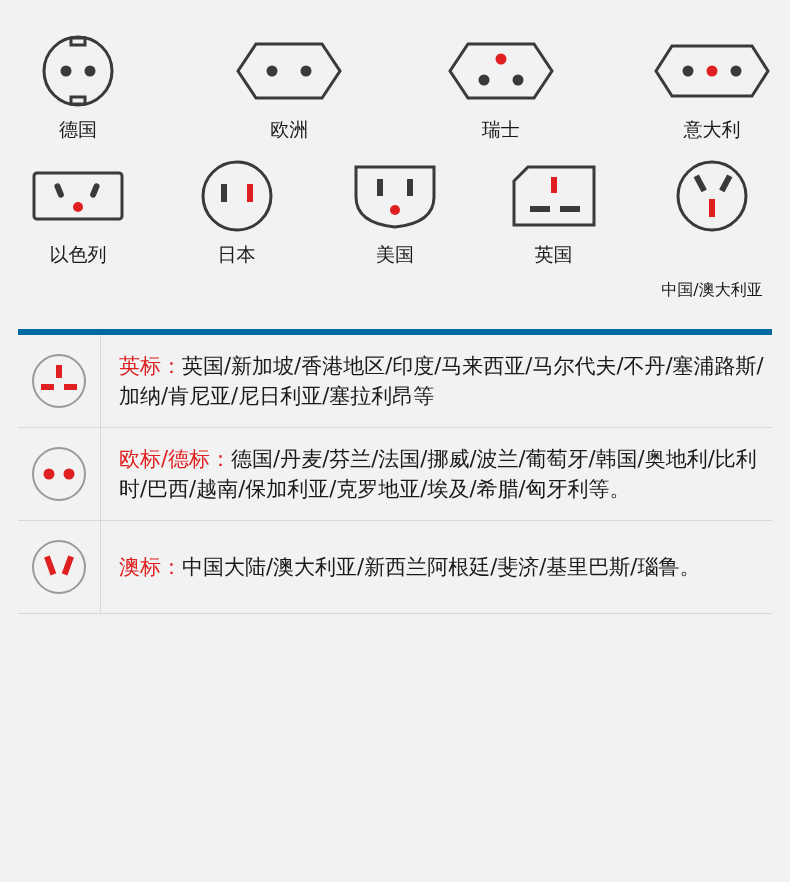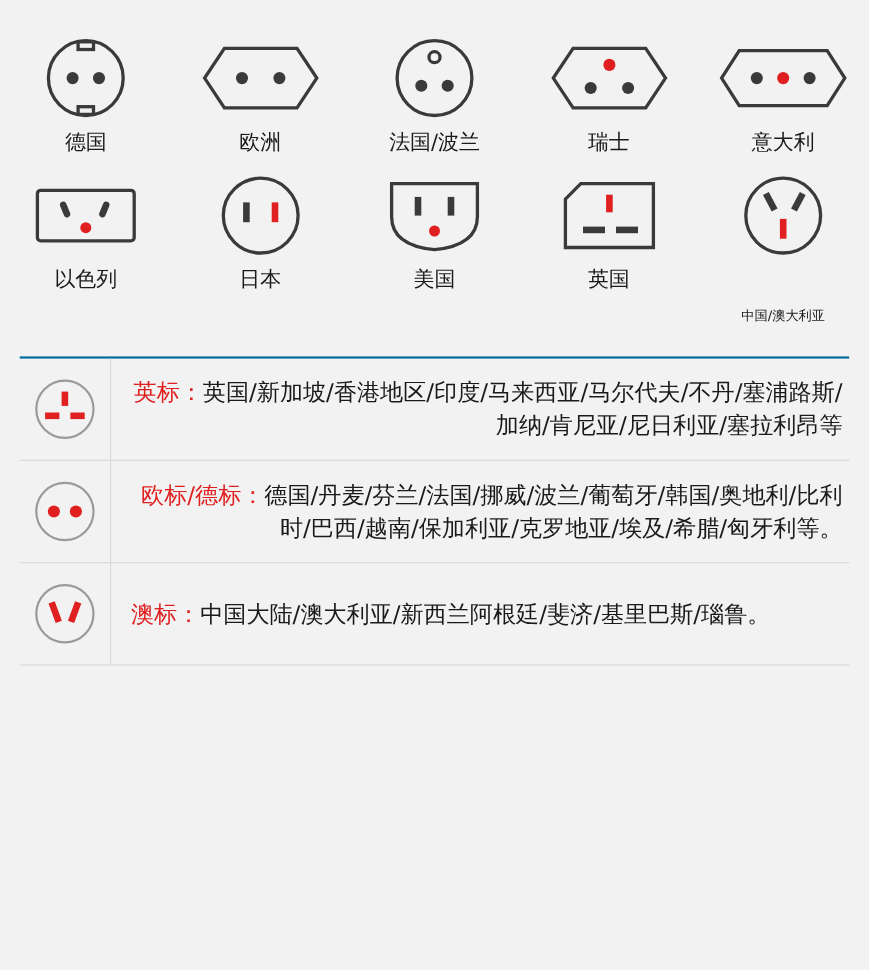--- a/index.html
+++ b/index.html
@@ -47,29 +47,28 @@
   }
   .plug-label {
     margin-top: 6px;
     font-size: 19px;
     line-height: 1.2;
     color: #1a1a1a;
     text-align: center;
     white-space: nowrap;
   }
   .plug-label.small {
-    font-size: 12px;
+    font-size: 16px;
     margin-top: 43px;
   }
 
   
   .std-table {
     margin: 16px 18px 0 18px;
-    border-top: 2px solid #0369a1;
-    text-align: right;
+    border-top: 6px solid #0369a1;
   }
   .std-row {
     display: flex;
     align-items: stretch;
     border-bottom: 1px solid #d8d8d8;
     min-height: 92px;
   }
   .std-icon {
     width: 82px;
     flex: 0 0 82px;
@@ -123,31 +122,20 @@
         <div class="plug-art">
           <svg width="110" height="62" viewBox="0 0 110 62">
             <polygon points="22,4 88,4 106,31 88,58 22,58 4,31" fill="none" stroke="#3a3a3a" stroke-width="3"></polygon>
             <circle cx="38" cy="31" r="5.5" fill="#3a3a3a"></circle>
             <circle cx="72" cy="31" r="5.5" fill="#3a3a3a"></circle>
           </svg>
         </div>
         <div class="plug-label">欧洲</div>
       </div>
 
-      <div class="plug-cell">
-        <div class="plug-art">
-          <svg width="86" height="78" viewBox="0 0 86 78">
-            <circle cx="43" cy="39" r="34" fill="none" stroke="#3a3a3a" stroke-width="3"></circle>
-            <circle cx="43" cy="20" r="5" fill="none" stroke="#3a3a3a" stroke-width="3"></circle>
-            <circle cx="31" cy="46" r="5.5" fill="#3a3a3a"></circle>
-            <circle cx="55" cy="46" r="5.5" fill="#3a3a3a"></circle>
-          </svg>
-        </div>
-        <div class="plug-label">法国/波兰</div>
-      </div>
 
       <div class="plug-cell">
         <div class="plug-art">
           <svg width="110" height="62" viewBox="0 0 110 62">
             <polygon points="22,4 88,4 106,31 88,58 22,58 4,31" fill="none" stroke="#3a3a3a" stroke-width="3"></polygon>
             <circle cx="55" cy="19" r="5.5" fill="#e02020"></circle>
             <circle cx="38" cy="40" r="5.5" fill="#3a3a3a"></circle>
             <circle cx="72" cy="40" r="5.5" fill="#3a3a3a"></circle>
           </svg>
         </div>

